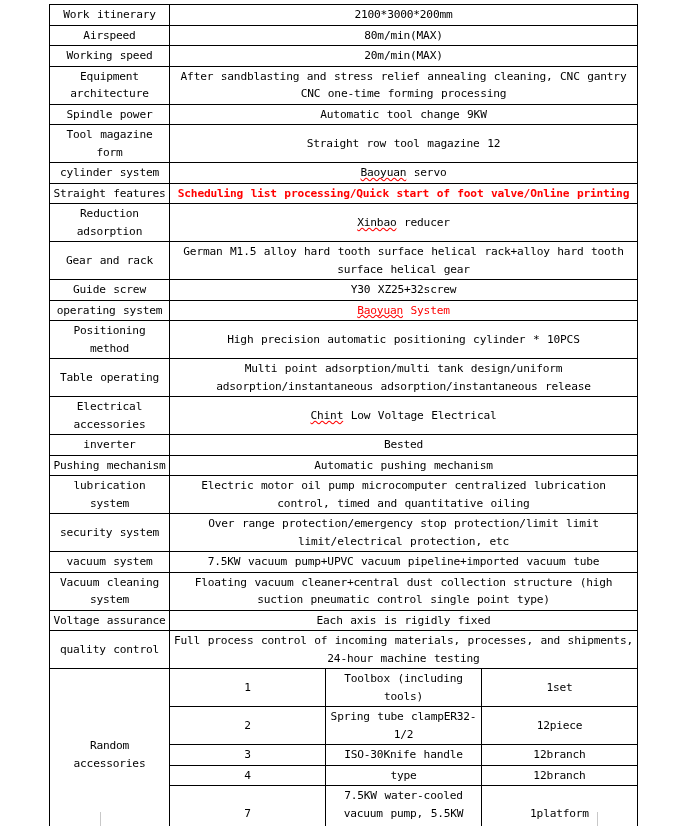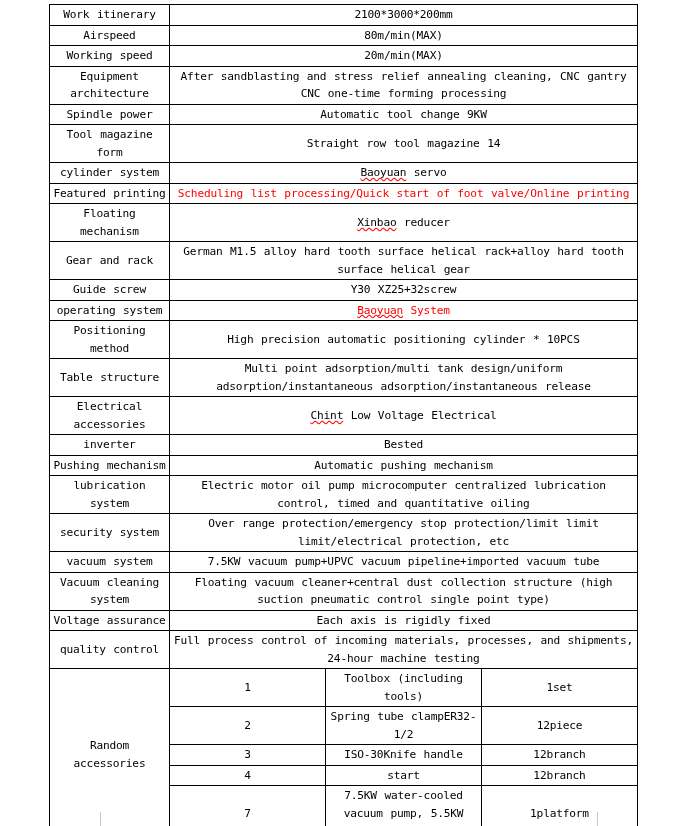--- a/index.html
+++ b/index.html
@@ -50,21 +50,21 @@
   }
 
   td.value-cell {
     padding-left: 5px;
     padding-right: 5px;
   }
 
   
   .red-bold {
     color: #FF0000;
-    font-weight: normal;
+    font-weight: bold;
     font-size: 12.6px;
     letter-spacing: -0.3px;
   }
   .red-bold-sm {
     color: #FF0000;
     font-weight: normal;
     font-size: 11.6px;
   }
 
   
@@ -131,37 +131,37 @@
         <td class="value-cell" colspan="3">After sandblasting and stress relief annealing cleaning, CNC gantry CNC one-time forming processing</td>
       </tr>
 
       <tr>
         <td class="label-cell">Spindle power</td>
         <td class="value-cell" colspan="3">Automatic tool change 9KW</td>
       </tr>
 
       <tr>
         <td class="label-cell">Tool magazine form</td>
-        <td class="value-cell" colspan="3">Straight row tool magazine 14</td>
+        <td class="value-cell" colspan="3">Straight row tool magazine 12</td>
       </tr>
 
       <tr>
         <td class="label-cell">cylinder system</td>
         <td class="value-cell" colspan="3">
           <span class="squiggle">Baoyuan</span><span> servo</span>
         </td>
       </tr>
 
       <tr>
-        <td class="label-cell">Featured printing</td>
+        <td class="label-cell">Straight features</td>
         <td class="value-cell red-bold" colspan="3">Scheduling list processing/Quick start of foot valve/Online printing</td>
       </tr>
 
       <tr>
-        <td class="label-cell">Floating mechanism</td>
+        <td class="label-cell">Reduction adsorption</td>
         <td class="value-cell" colspan="3">
           <span class="squiggle">Xinbao</span><span> reducer</span>
         </td>
       </tr>
 
       <tr>
         <td class="label-cell">Gear and rack</td>
         <td class="value-cell" colspan="3">German M1.5 alloy hard tooth surface helical rack+alloy hard tooth surface helical gear</td>
       </tr>
 
@@ -176,21 +176,21 @@
           <span class="squiggle-red">Baoyuan</span><span> System</span>
         </td>
       </tr>
 
       <tr>
         <td class="label-cell">Positioning method</td>
         <td class="value-cell" colspan="3">High precision automatic positioning cylinder * 10PCS</td>
       </tr>
 
       <tr>
-        <td class="label-cell">Table structure</td>
+        <td class="label-cell">Table operating</td>
         <td class="value-cell" colspan="3">Multi point adsorption/multi tank design/uniform adsorption/instantaneous adsorption/instantaneous release</td>
       </tr>
 
       <tr>
         <td class="label-cell">Electrical accessories</td>
         <td class="value-cell" colspan="3">
           <span class="squiggle">Chint</span><span> Low Voltage Electrical</span>
         </td>
       </tr>
 
@@ -248,21 +248,21 @@
       </tr>
 
       <tr>
         <td class="acc-no">3</td>
         <td class="acc-name">ISO-30Knife handle</td>
         <td class="acc-qty">12branch</td>
       </tr>
 
       <tr>
         <td class="acc-no">4</td>
-        <td class="acc-name">start</td>
+        <td class="acc-name">type</td>
         <td class="acc-qty">12branch</td>
       </tr>
 
       <tr>
         <td class="acc-no">7</td>
         <td class="acc-name">7.5KW water-cooled vacuum pump, 5.5KW vacuum cleaner</td>
         <td class="acc-qty">1platform</td>
       </tr>
 
     </tbody>

